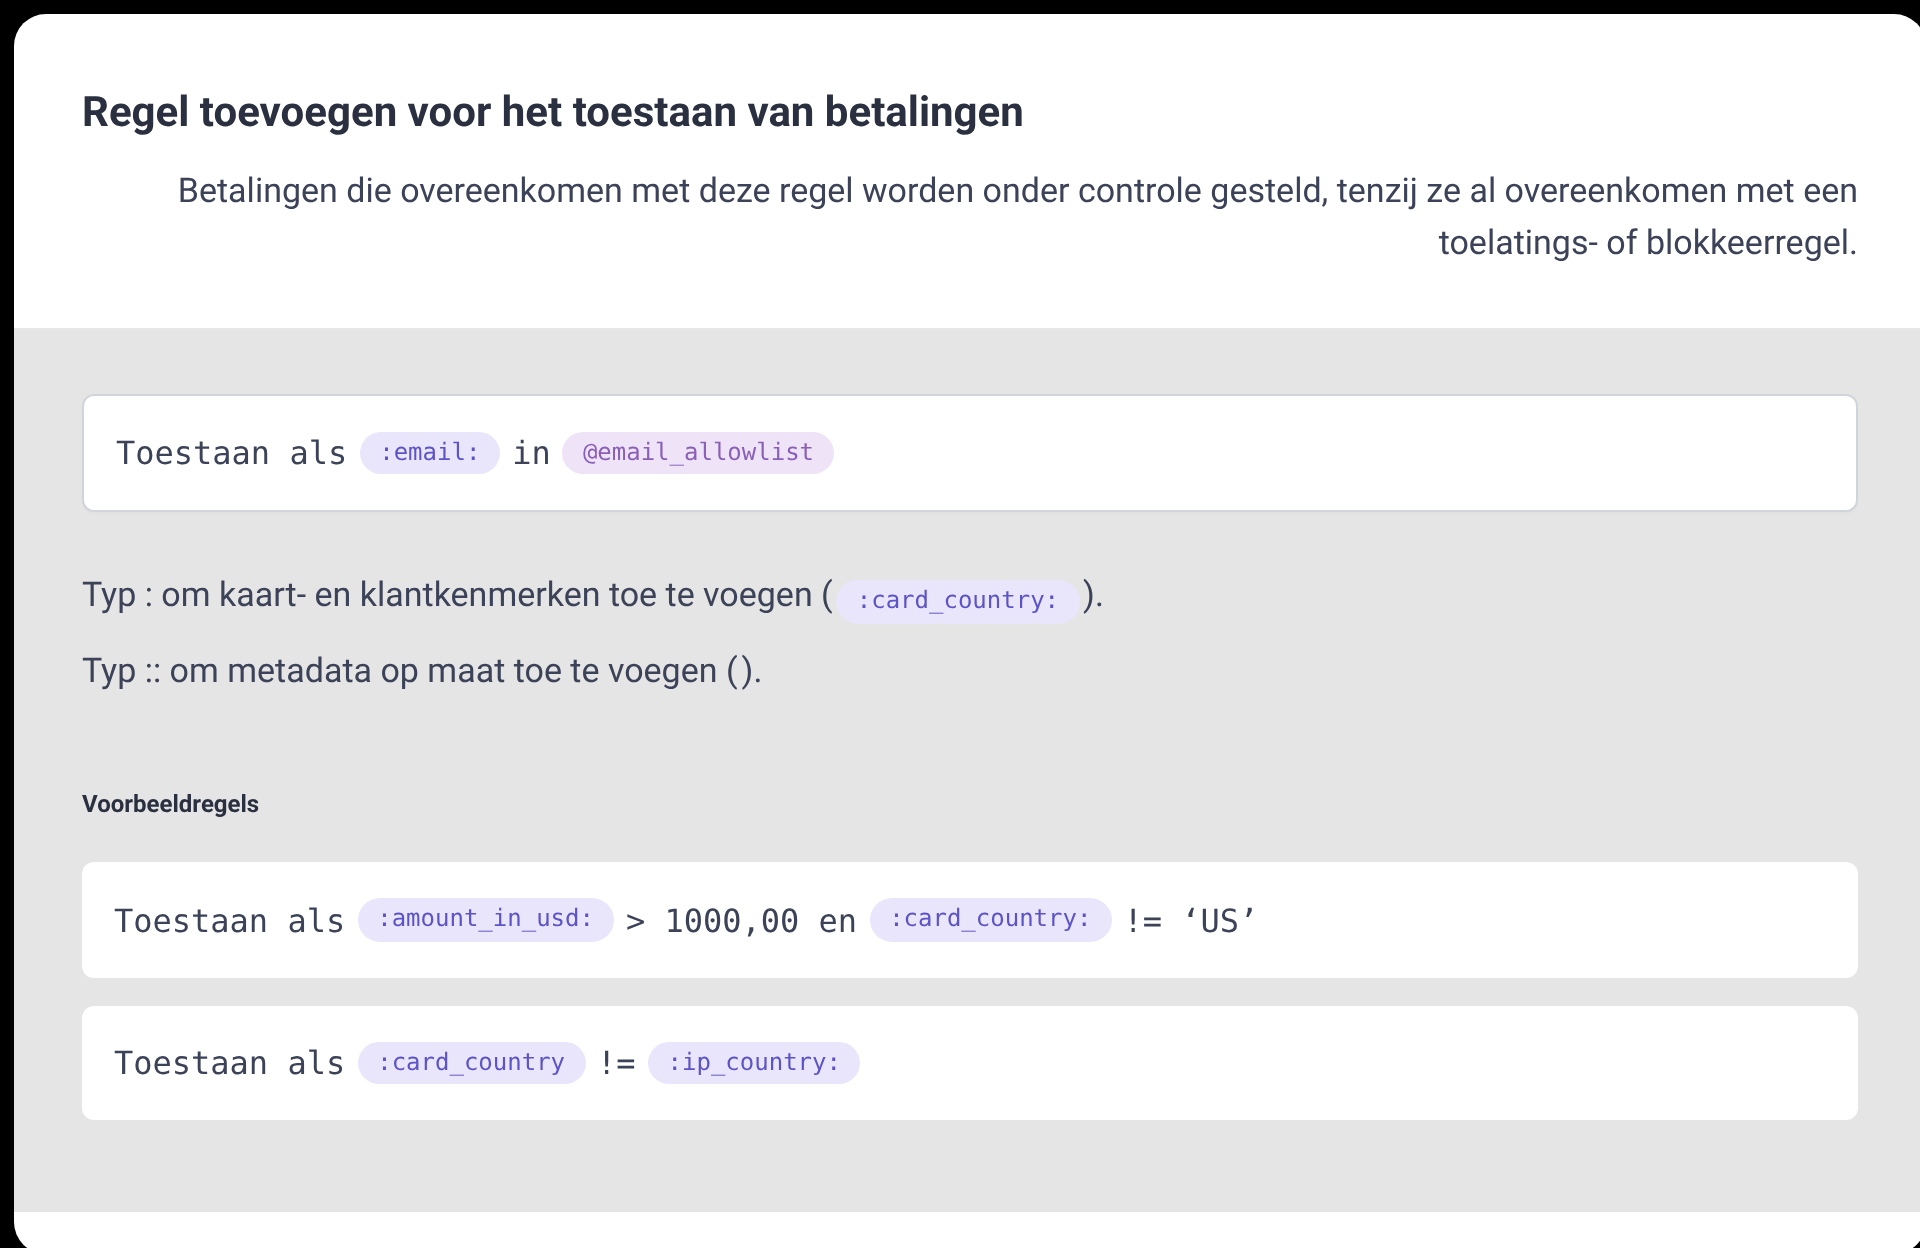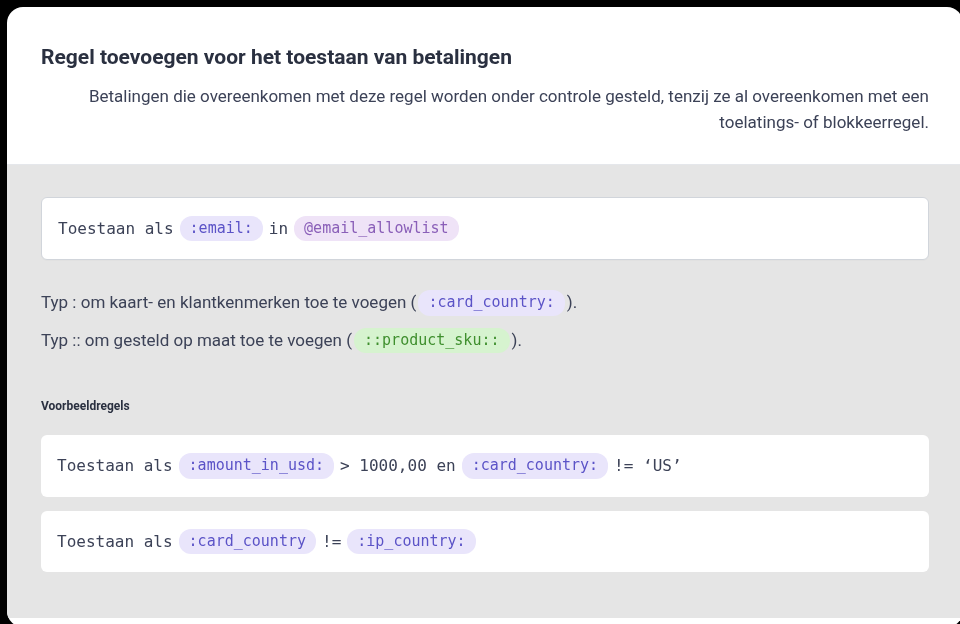--- a/index.html
+++ b/index.html
@@ -62,21 +62,21 @@
     align-items: flex-end;
     flex-wrap: wrap;
     gap: 2px;
   }
   .pill {
     display: inline-flex;
     align-items: center;
     padding: 3px 10px;
     border-radius: 12px;
     font-family: ui-monospace, "SF Mono", Menlo, Consolas, monospace;
-    font-size: 15px;
+    font-size: 12px;
     line-height: 1.3;
   }
   .pill-purple { background: #e9e5fb; color: #5b53c7; }
   .pill-pink   { background: #efe3f7; color: #8a5fb8; }
   .pill-green  { background: #d6f3cf; color: #3f8f2e; }
   .mono {
     font-family: ui-monospace, "SF Mono", Menlo, Consolas, monospace;
     font-size: 16px;
     color: #3c4257;
   }
@@ -120,22 +120,21 @@
       <span class="pill pill-pink">@email_allowlist</span>
     </div>
 
     <div class="hint">
       <span>Typ : om kaart- en klantkenmerken toe te voegen ( </span>
       <span class="pill pill-purple">:card_country:</span>
       <span> ).</span>
     </div>
 
     <div class="hint">
-      <span>Typ :: om gesteld op maat toe te voegen ( </span>
-      <span class="pill pill-green">::product_sku::</span>
+      <span>Typ :: om metadata op maat toe te voegen ( </span>
       <span> ).</span>
     </div>
 
     <h2 class="section-title">Voorbeeldregels</h2>
 
     <div class="example">
       <span class="mono">Toestaan als</span>
       <span class="pill pill-purple">:amount_in_usd:</span>
       <span class="mono">&gt; 1000,00 en</span>
       <span class="pill pill-purple">:card_country:</span>

